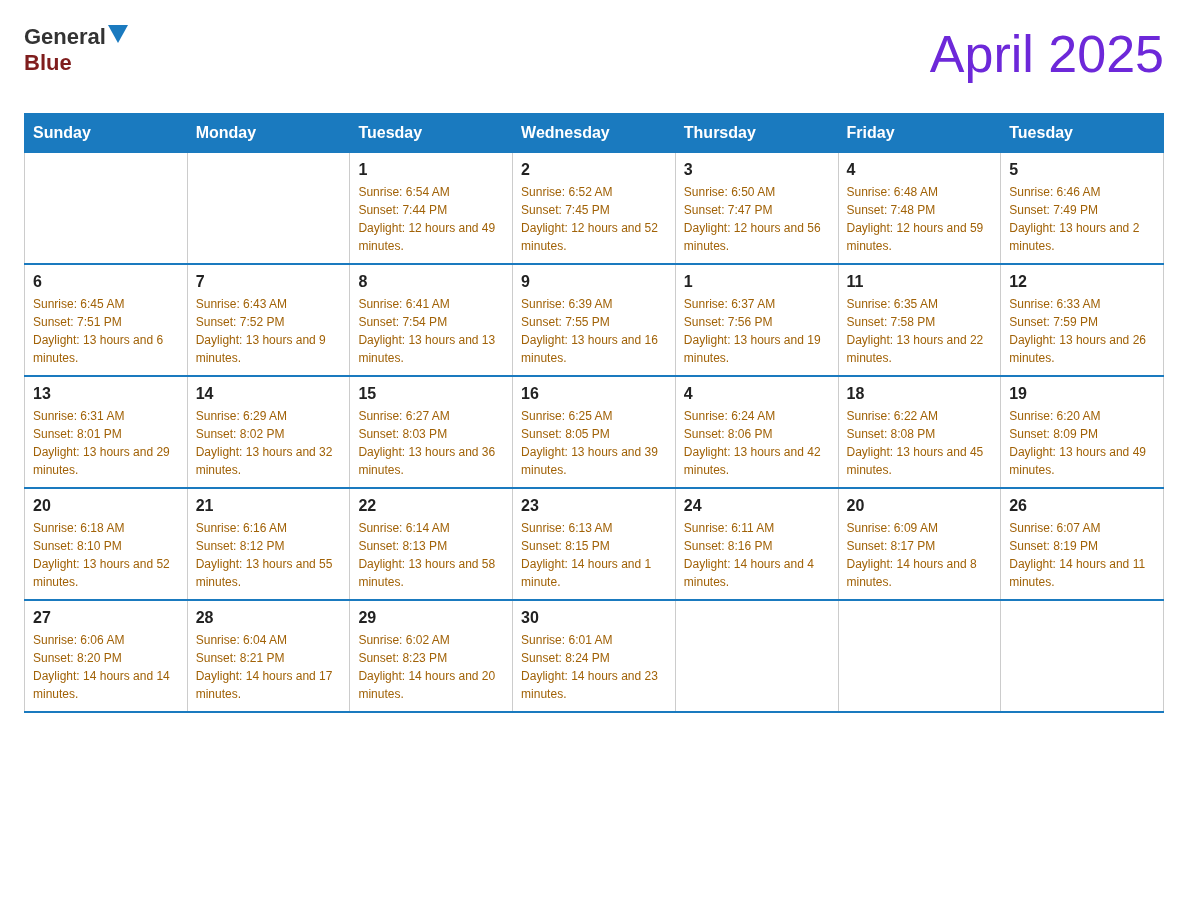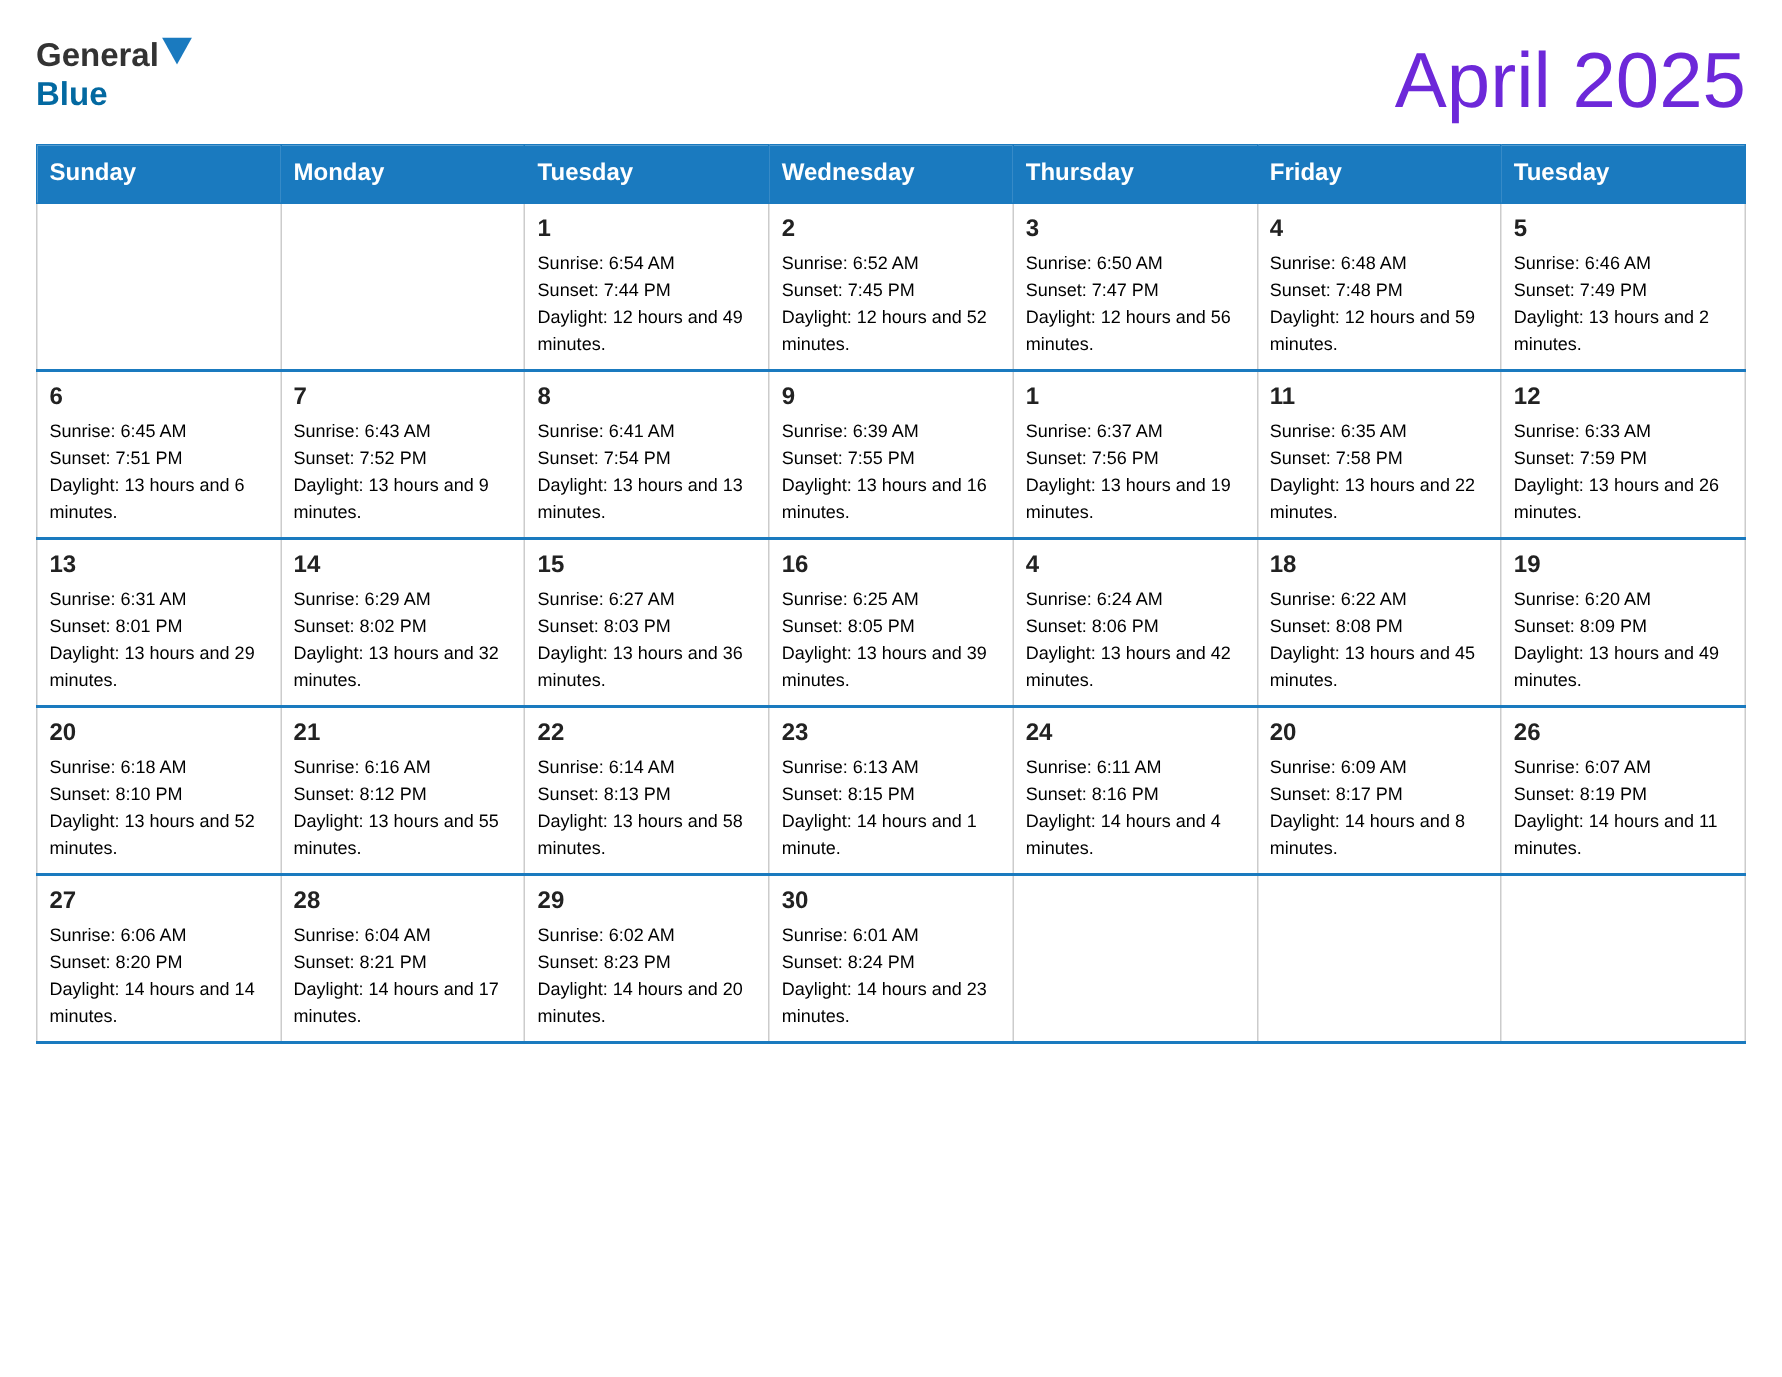--- a/index.html
+++ b/index.html
@@ -7,35 +7,35 @@
       font-family: Arial, sans-serif;
       background: #fff;
       padding: 24px;
       width: 1188px;
       min-height: 918px;
     }
     .header {
       display: flex;
       justify-content: space-between;
       align-items: flex-start;
-      margin-bottom: 12px;
+      margin-bottom: 29px;
     }
     .logo {
       display: flex;
       align-items: center;
     }
     .logo-text-general {
       font-size: 22px;
       font-weight: bold;
       color: #333;
     }
     .logo-text-blue {
       font-size: 22px;
       font-weight: bold;
-      color: #0369a1;
+      color: #7f1d1d;
     }
     .logo-wrapper {
       display: flex;
       flex-direction: column;
     }
     .logo-row1 {
       display: flex;
       align-items: center;
     }
     .title-section {
@@ -74,21 +74,21 @@
     }
     .day-number {
       font-size: 16px;
       font-weight: bold;
       color: #222;
       display: block;
       margin-bottom: 4px;
     }
     .day-info {
       font-size: 12px;
-      color: #000000;
+      color: #a16207;
       line-height: 1.5;
     }
     tbody tr {
       border-bottom: 2px solid #1a7abf;
     }
     td.empty {
       background: #fff;
     }
   </style>
 </head>

